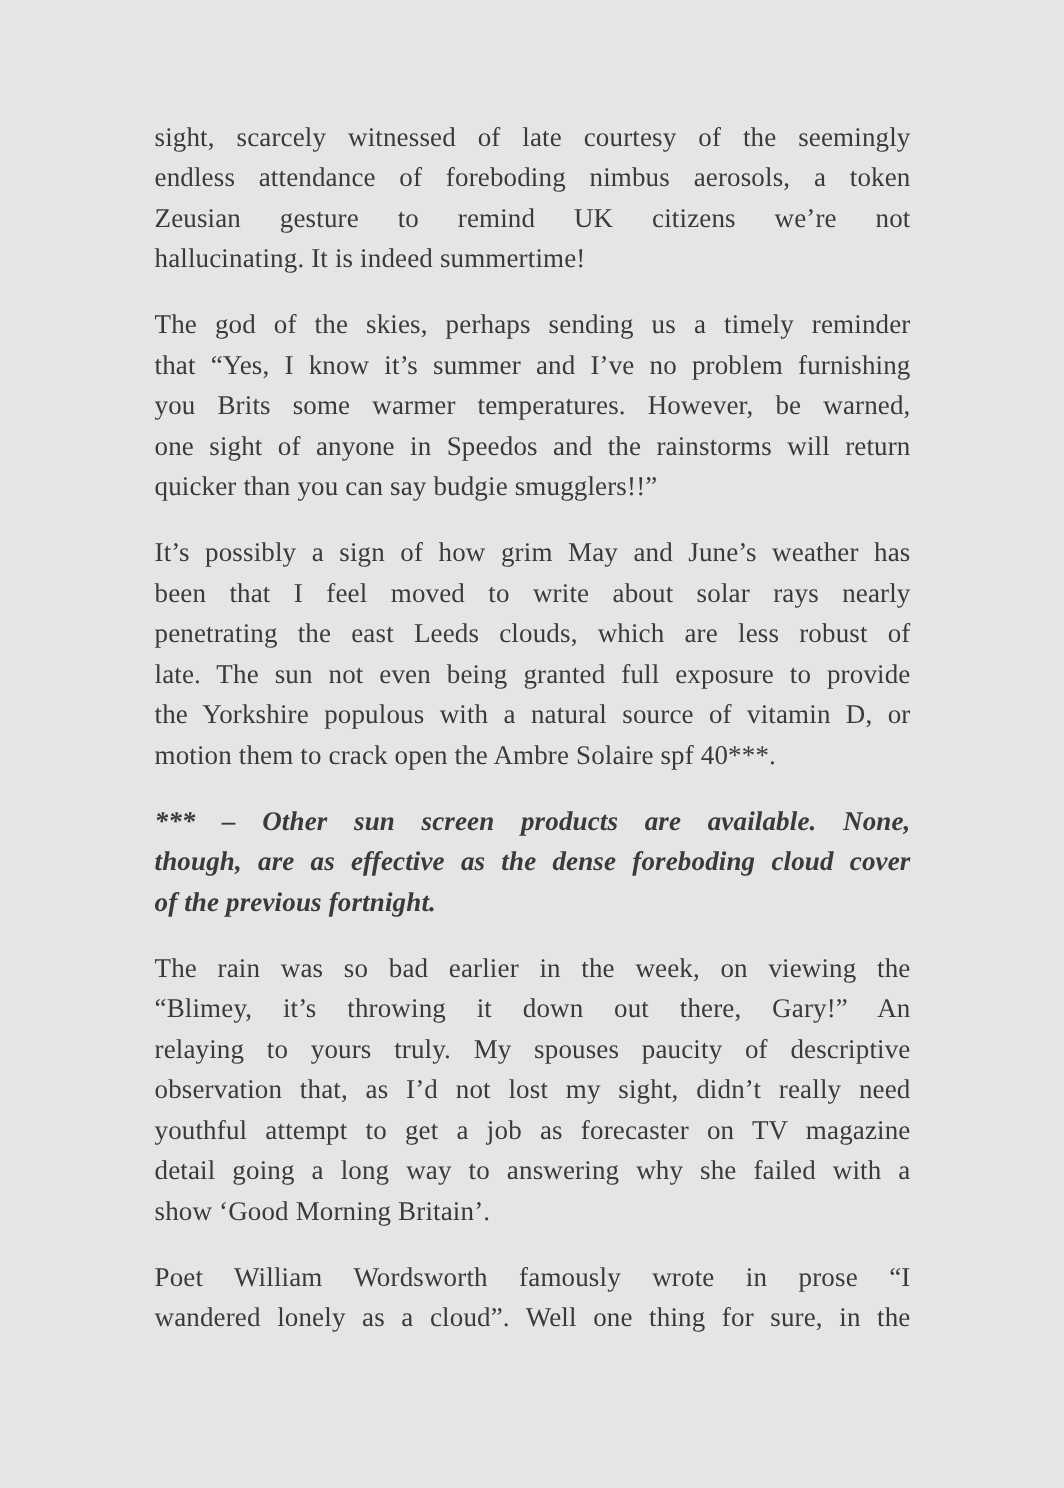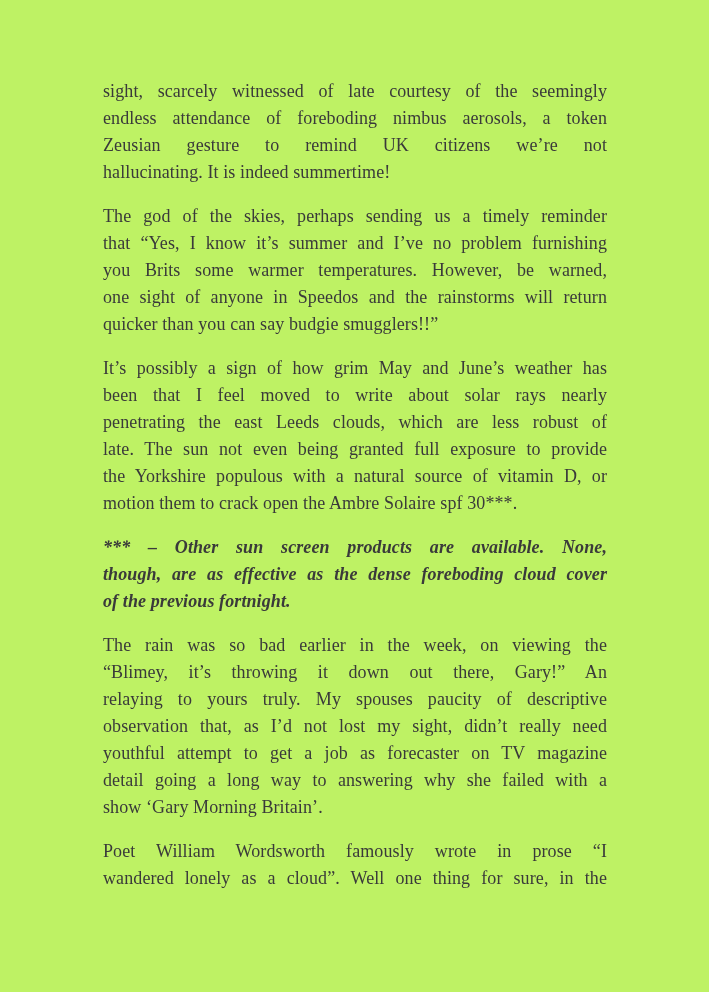--- a/index.html
+++ b/index.html
@@ -55,55 +55,55 @@
     text-align: center;
     font-size: 12.5px;
     line-height: 15px;
     color: #6f6f6f;
     letter-spacing: 0.5px;
   }
 </style>
 </head>
 <body>
 
-<div class="page" style="color: rgb(58, 58, 58); background: #bef264;">
+<div class="page" style="color: rgb(58, 58, 58); background: #e5e5e5;">
   <div class="text-block" id="text-block">
       <div class="para">
         <div class="line">sight, scarcely witnessed of late courtesy of the seemingly</div>
         <div class="line">endless attendance of foreboding nimbus aerosols, a token</div>
         <div class="line">Zeusian gesture to remind UK citizens we’re not</div>
         <div class="line last">hallucinating. It is indeed summertime!</div>
       </div>
       <div class="para">
         <div class="line">The god of the skies, perhaps sending us a timely reminder</div>
         <div class="line">that “Yes, I know it’s summer and I’ve no problem furnishing</div>
         <div class="line">you Brits some warmer temperatures. However, be warned,</div>
         <div class="line">one sight of anyone in Speedos and the rainstorms will return</div>
         <div class="line last">quicker than you can say budgie smugglers!!”</div>
       </div>
       <div class="para">
         <div class="line">It’s possibly a sign of how grim May and June’s weather has</div>
         <div class="line">been that I feel moved to write about solar rays nearly</div>
         <div class="line">penetrating the east Leeds clouds, which are less robust of</div>
         <div class="line">late. The sun not even being granted full exposure to provide</div>
         <div class="line">the Yorkshire populous with a natural source of vitamin D, or</div>
-        <div class="line last">motion them to crack open the Ambre Solaire spf 30***.</div>
+        <div class="line last">motion them to crack open the Ambre Solaire spf 40***.</div>
       </div>
       <div class="para bold-italic">
         <div class="line">*** – Other sun screen products are available. None,</div>
         <div class="line">though, are as effective as the dense foreboding cloud cover</div>
         <div class="line last">of the previous fortnight.</div>
       </div>
       <div class="para">
         <div class="line">The rain was so bad earlier in the week, on viewing the</div>
         <div class="line">“Blimey, it’s throwing it down out there, Gary!” An</div>
         <div class="line">relaying to yours truly. My spouses paucity of descriptive</div>
         <div class="line">observation that, as I’d not lost my sight, didn’t really need</div>
         <div class="line">youthful attempt to get a job as forecaster on TV magazine</div>
         <div class="line">detail going a long way to answering why she failed with a</div>
-        <div class="line last">show ‘Gary Morning Britain’.</div>
+        <div class="line last">show ‘Good Morning Britain’.</div>
       </div>
       <div class="para">
         <div class="line">Poet William Wordsworth famously wrote in prose “I</div>
         <div class="line">wandered lonely as a cloud”. Well one thing for sure, in the</div>
       </div>
     </div>
 </div>
 
 </body></html>

